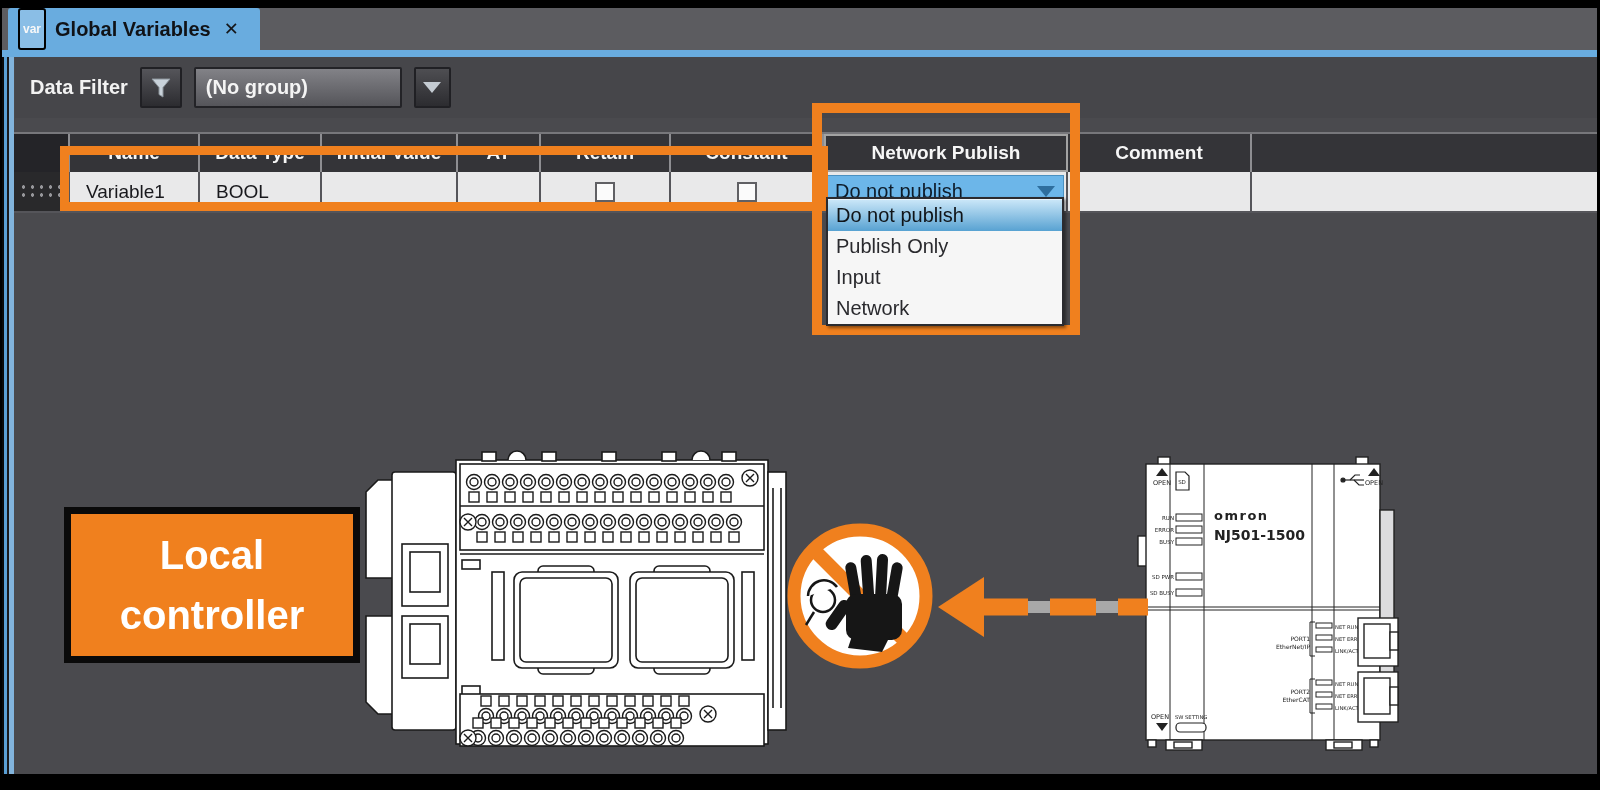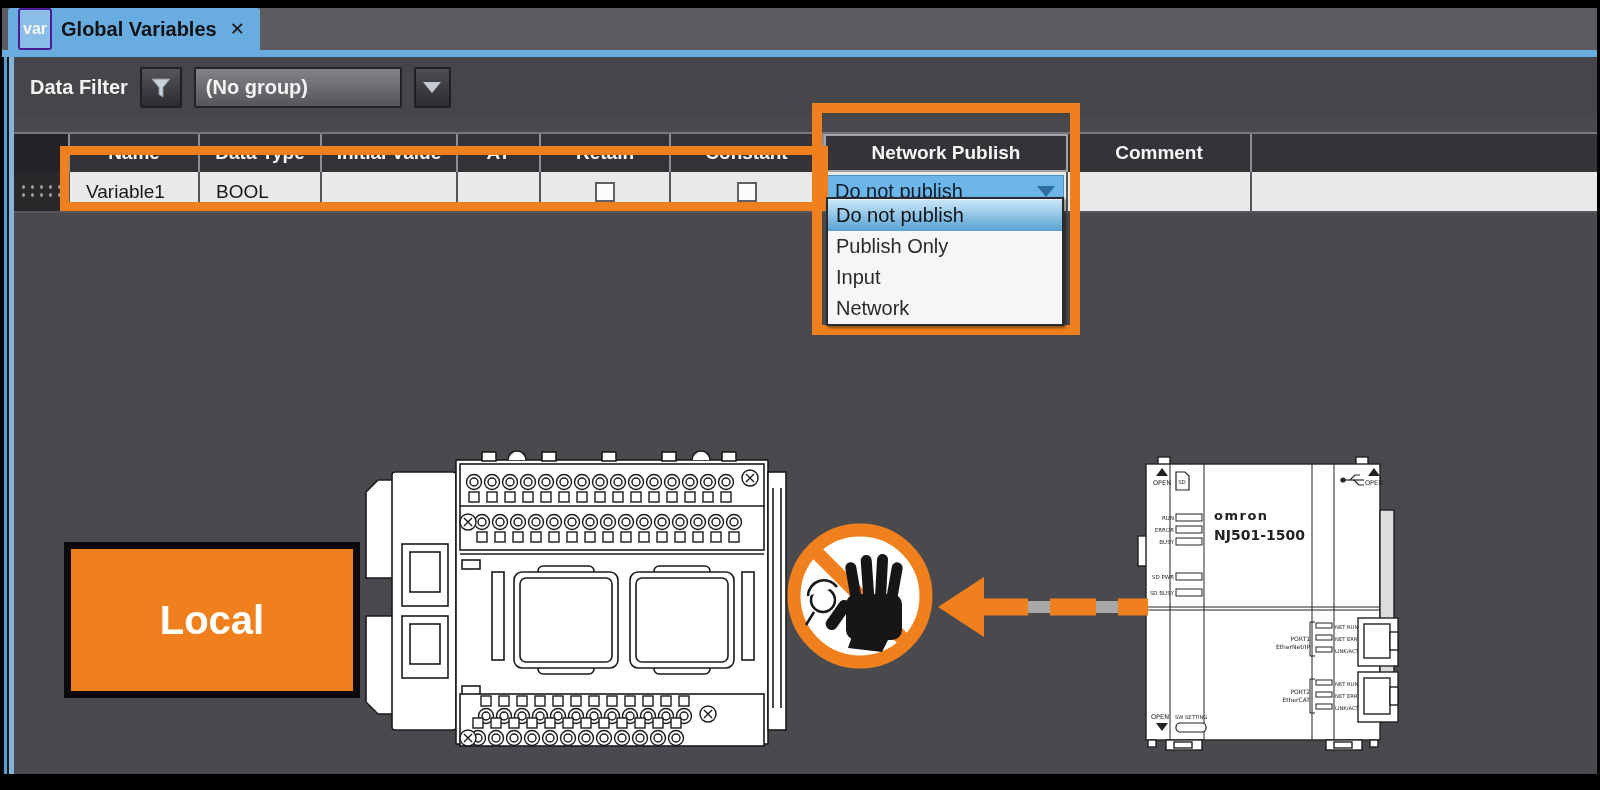--- a/index.html
+++ b/index.html
@@ -3,22 +3,22 @@
 <meta charset="utf-8">
 <style>
   html,body{margin:0;padding:0;background:#000;}
   #app{position:relative;width:1600px;height:790px;background:#000;overflow:hidden;
        font-family:"Liberation Sans","DejaVu Sans",sans-serif;-webkit-font-smoothing:antialiased;}
   
   .tabbar{position:absolute;left:2px;top:8px;right:3px;height:42px;background:#5C5C60;}
   .tab{position:absolute;left:6px;top:0;height:42px;width:252px;background:#69ACDF;
        display:flex;align-items:center;gap:9px;padding:0 10px;box-sizing:border-box;
        border-top-left-radius:3px;border-top-right-radius:3px;cursor:default;}
-  .var-icon{display:inline-block;border:2px solid #4c1d95;border-radius:3px;background:rgba(255,255,255,.22);
-       color:#F8F8F8;font-size:16px;font-weight:bold;padding:11px 3px;line-height:16px;}
+  .var-icon{display:inline-block;border:2px solid #000000;border-radius:3px;background:rgba(255,255,255,.22);
+       color:#F8F8F8;font-size:12px;font-weight:bold;padding:11px 3px;line-height:16px;}
   .tab-label{font-size:20px;font-weight:600;color:#101216;}
   .tab-close{font-size:18px;font-weight:900;color:#15171B;margin-left:4px;cursor:pointer;}
   .blue-line{position:absolute;left:2px;top:50px;right:3px;height:7px;background:#69ACDF;}
   
   .content{position:absolute;left:2px;top:57px;right:3px;bottom:16px;background:#4A4A4E;}
   .left-strip{position:absolute;left:0;top:0;bottom:0;width:13px;
        background:linear-gradient(90deg,#0A0A0A 0 2px,#5A9FD4 2px 5px,#1A1A1C 5px 7px,#82B4DC 7px 12px,#4A4A4E 12px 13px);}
   
   .toolbar{position:absolute;left:13px;top:0;right:0;height:61px;background:#46464A;
        display:flex;align-items:center;gap:12px;padding-left:15px;box-sizing:border-box;}
@@ -61,21 +61,21 @@
   
   .row-outline{position:absolute;left:58px;top:89px;width:768px;height:65px;
        border:9px solid #F0801E;box-sizing:border-box;pointer-events:none;z-index:6;}
   .np-box{position:absolute;left:810px;top:46px;width:268px;height:232px;
        border:10px solid #F0801E;box-sizing:border-box;pointer-events:none;z-index:5;}
   .dd-list{position:absolute;left:824px;top:140px;width:238px;border:2px solid #2B2B2F;background:#F6F6F6;
        box-sizing:border-box;z-index:7;box-shadow:2px 2px 3px rgba(0,0,0,.45);}
   .dd-item{height:31px;display:flex;align-items:center;padding-left:8px;font-size:20px;color:#2A2A2E;cursor:pointer;}
   .dd-item.sel{background:linear-gradient(#C9E6F8,#58A2D2);border-top:1px solid #E8F4FC;color:#101418;}
   
-  .local-label{position:absolute;left:62px;top:485px;width:296px;height:156px;background:#F0801E;
+  .local-label{position:absolute;left:62px;top:450px;width:296px;height:156px;background:#F0801E;
        border:7px solid #0A0A0A;box-sizing:border-box;display:flex;flex-direction:column;
        align-items:center;justify-content:center;z-index:2;}
   .local-label div{color:#FFF;font-size:40px;font-weight:bold;line-height:1.5;}
   .dev-left{position:absolute;left:360px;top:391px;width:430px;height:300px;z-index:1;}
   .dev-right{position:absolute;left:1116px;top:395px;width:292px;height:300px;z-index:1;}
   .sign{position:absolute;left:784px;top:465px;width:148px;height:148px;z-index:3;}
   .arrow{position:absolute;left:918px;top:503px;width:240px;height:90px;z-index:2;}
   svg text{font-family:"DejaVu Sans",sans-serif;fill:#222;}
 </style>
 </head>
@@ -153,20 +153,21 @@
 
     <div class="dd-list">
       <div class="dd-item sel">Do not publish</div>
       <div class="dd-item">Publish Only</div>
       <div class="dd-item">Input</div>
       <div class="dd-item">Network</div>
     </div>
 
     <div class="local-label">
       <div>Local</div>
+      <div>controller</div>
     </div>
 
     <svg class="dev-left" viewBox="0 0 430 300">
       <defs>
         <g id="tA" stroke="#1B1B1B" stroke-width="1.4" fill="#fff">
           <circle cx="0" cy="0" r="7.5"></circle>
             <circle cx="0" cy="0" r="4"></circle>
           <rect x="-5" y="10" width="10" height="10"></rect>
         </g>
         <g id="tB" stroke="#1B1B1B" stroke-width="1.4" fill="#fff">

